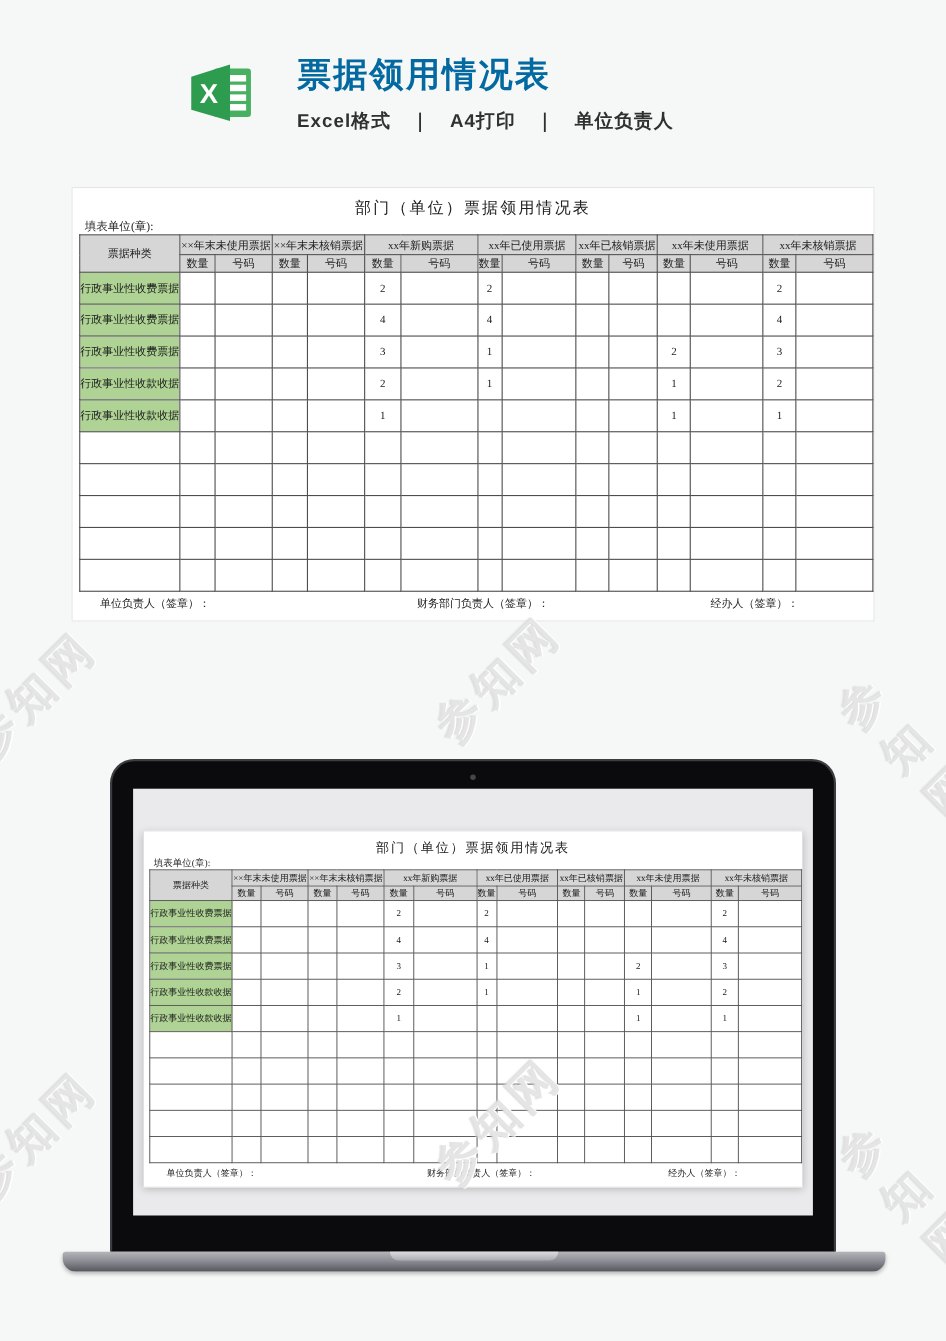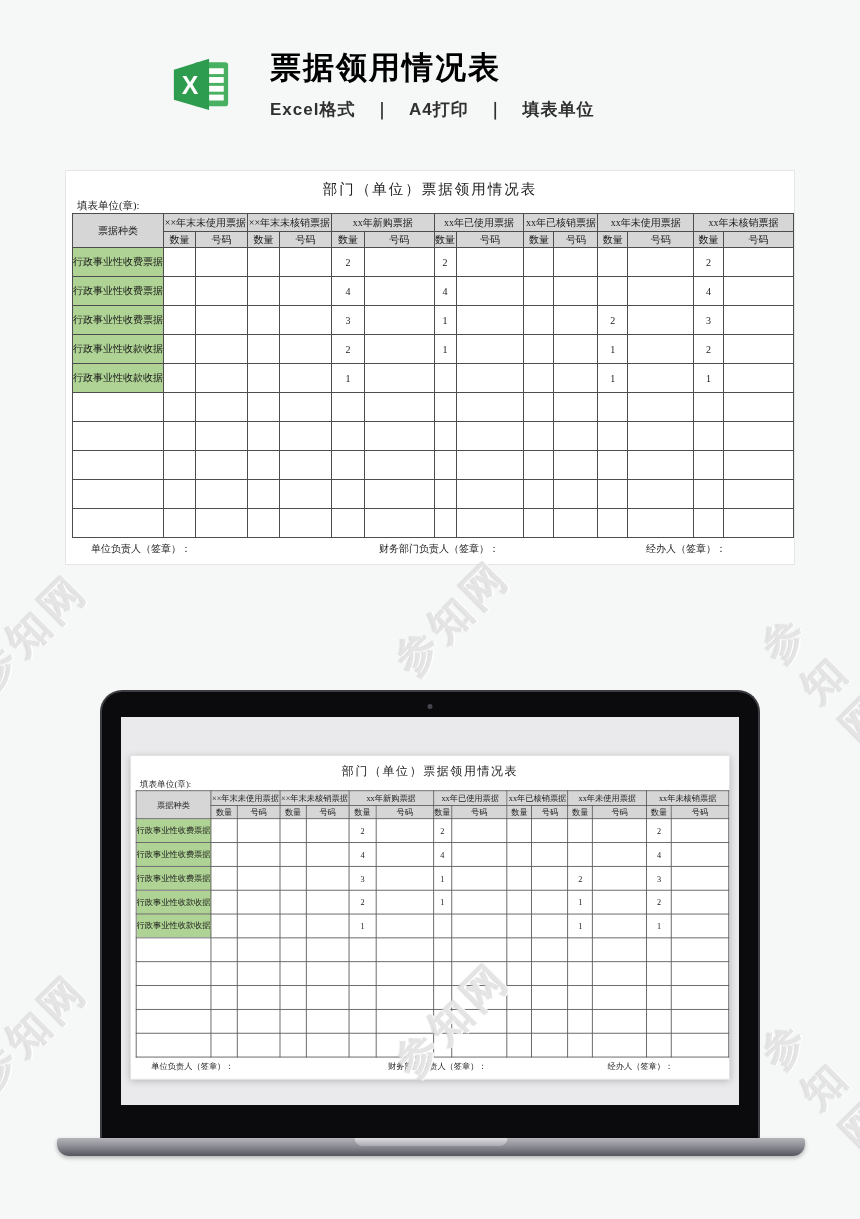--- a/index.html
+++ b/index.html
@@ -5,21 +5,21 @@
   html,body{margin:0;padding:0;}
   body{
     width:860px;height:1219px;position:relative;overflow:hidden;
     background:#f6f7f7;
     font-family:"Liberation Sans","DejaVu Sans",sans-serif;
   }
 
   
   .hero{position:absolute;left:168px;top:50px;display:flex;gap:36px;align-items:flex-start;}
   .hero-icon{width:66px;height:68px;flex:0 0 auto;}
-  .hero-title{margin:0;font-size:31px;line-height:1.15;font-weight:bold;color:#000000;letter-spacing:2px;}
+  .hero-title{margin:0;font-size:31px;line-height:1.15;font-weight:bold;color:#0369a1;letter-spacing:2px;}
   .hero-sub{margin-top:12px;font-size:17px;font-weight:bold;color:#303030;letter-spacing:1px;}
 
   
   .sheet{
     position:absolute;left:65px;top:170px;width:730px;height:395px;
     background:#ffffff;border:1px solid #e6e6e6;box-sizing:border-box;
     font-family:"Liberation Serif","DejaVu Serif",serif;color:#1a1a1a;
   }
   .sheet-title{margin:0;padding-top:9px;text-align:center;font-size:14.5px;font-weight:normal;letter-spacing:2px;color:#222;}
   .sheet-unit{position:absolute;left:11px;top:28px;font-size:10.5px;color:#222;}
@@ -106,21 +106,21 @@
           <rect x="56" y="45" width="20" height="8"></rect>
         <rect x="42" y="57" width="10" height="8"></rect>
           <rect x="56" y="57" width="20" height="8"></rect>
       </g>
       <polygon points="8,23 56,8 56,78 8,64" fill="#2e9c4e"></polygon>
       <text x="30" y="56" font-family="Liberation Sans, DejaVu Sans, sans-serif" font-size="34" font-weight="bold" fill="#ffffff" text-anchor="middle">X</text>
     </svg>
   </div>
   <div class="hero-text">
     <h1 class="hero-title">票据领用情况表</h1>
-    <div class="hero-sub">Excel格式　｜　A4打印　｜　填表单位</div>
+    <div class="hero-sub">Excel格式　｜　A4打印　｜　单位负责人</div>
   </div>
 </header>
 
 <section class="sheet">
   <h2 class="sheet-title">部门（单位）票据领用情况表</h2>
   <div class="sheet-unit">填表单位(章):</div>
   <table class="bill-table">
       <colgroup>
         <col style="width: 86px;">
         <col style="width: 32px;">

